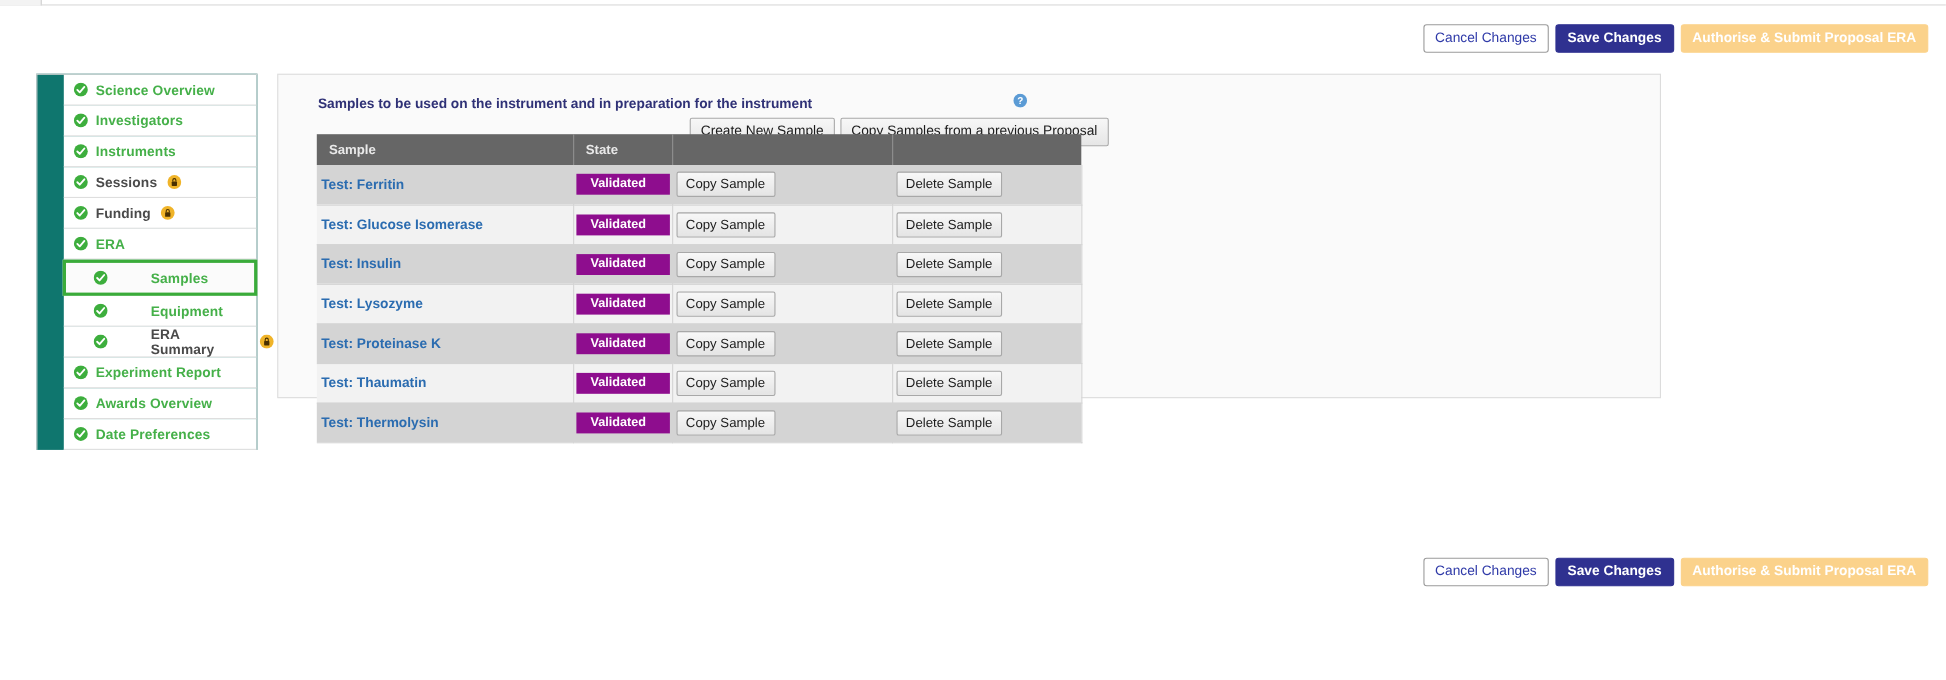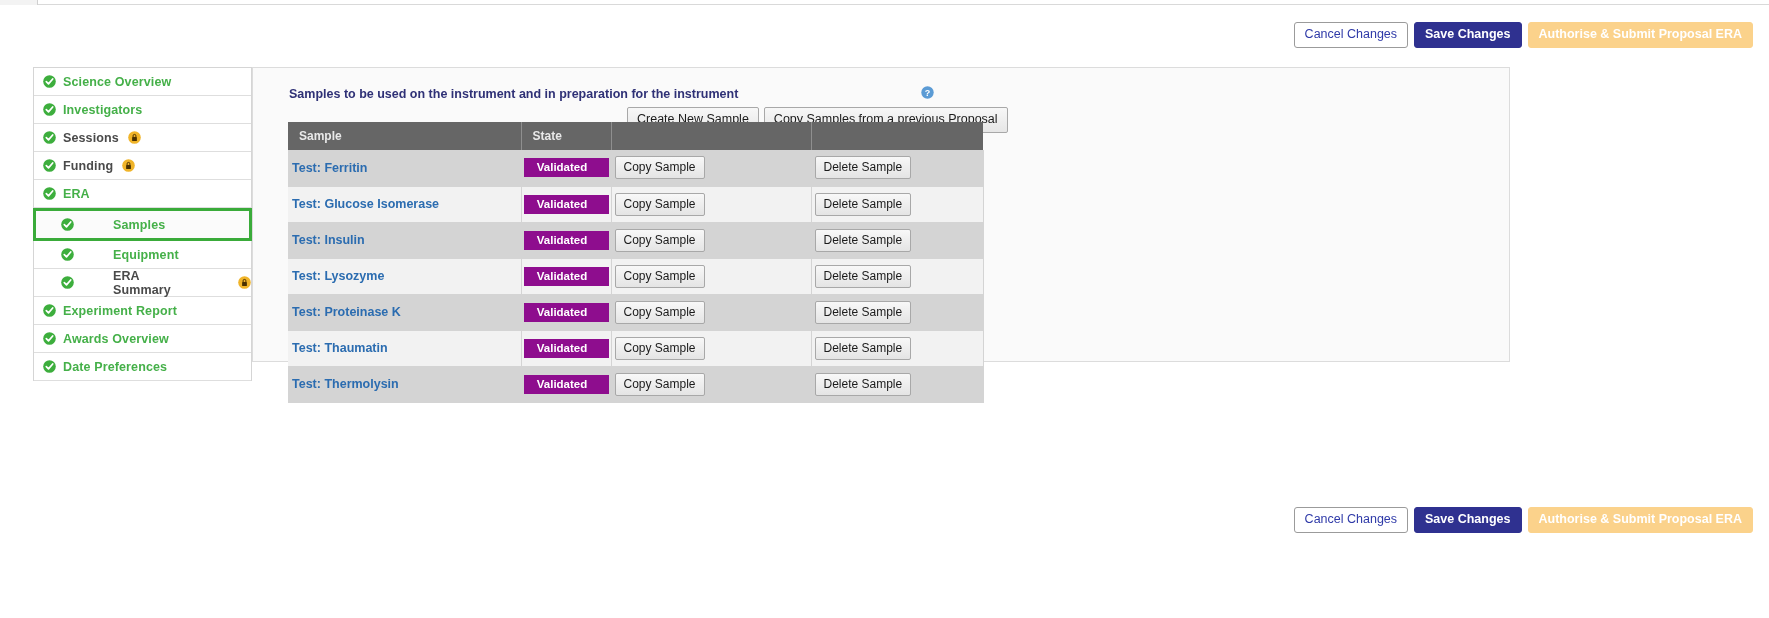--- a/index.html
+++ b/index.html
@@ -74,25 +74,26 @@
     color: #ffffff;
     border: 1px solid #fbd28b;
     cursor: default;
   }
 
   
   .sidebar {
     position: absolute;
     left: 33px;
     top: 67px;
-    width: 219px;
+    width: 201px;
     border: 1px solid #d5d5d5;
     border-bottom: none;
     box-sizing: border-box;
     background: #0f766e;
+    padding-left: 24px;
   }
   .nav-item {
     position: relative;
     display: flex;
     align-items: center;
     height: 28px;
     padding-left: 9px;
     border-bottom: 1px solid #dedede;
     box-sizing: border-box;
     font-size: 12.5px;
@@ -270,20 +271,27 @@
         <path d="M3.3 6.7 L5.5 8.9 L9.7 4.0" stroke="#ffffff" stroke-width="1.7" fill="none" stroke-linecap="round" stroke-linejoin="round"></path>
       </svg>
       <span class="nav-label">Science Overview</span>
     </div>
     <div class="nav-item">
       <svg class="check-icon" viewBox="0 0 13 13">
         <circle cx="6.5" cy="6.5" r="6.3" fill="#3dae3d"></circle>
         <path d="M3.3 6.7 L5.5 8.9 L9.7 4.0" stroke="#ffffff" stroke-width="1.7" fill="none" stroke-linecap="round" stroke-linejoin="round"></path>
       </svg>
       <span class="nav-label">Investigators</span>
+    </div>
+    <div class="nav-item">
+      <svg class="check-icon" viewBox="0 0 13 13">
+        <circle cx="6.5" cy="6.5" r="6.3" fill="#3dae3d"></circle>
+        <path d="M3.3 6.7 L5.5 8.9 L9.7 4.0" stroke="#ffffff" stroke-width="1.7" fill="none" stroke-linecap="round" stroke-linejoin="round"></path>
+      </svg>
+      <span class="nav-label">Instruments</span>
     </div>
     <div class="nav-item locked">
       <svg class="check-icon" viewBox="0 0 13 13">
         <circle cx="6.5" cy="6.5" r="6.3" fill="#3dae3d"></circle>
         <path d="M3.3 6.7 L5.5 8.9 L9.7 4.0" stroke="#ffffff" stroke-width="1.7" fill="none" stroke-linecap="round" stroke-linejoin="round"></path>
       </svg>
       <span class="nav-label">Sessions</span>
       <svg class="lock-badge" viewBox="0 0 13 13">
         <circle cx="6.5" cy="6.5" r="6.3" fill="#f0b429"></circle>
         <rect x="4.1" y="6.0" width="4.8" height="4.1" rx="0.6" fill="#4a3000"></rect>

